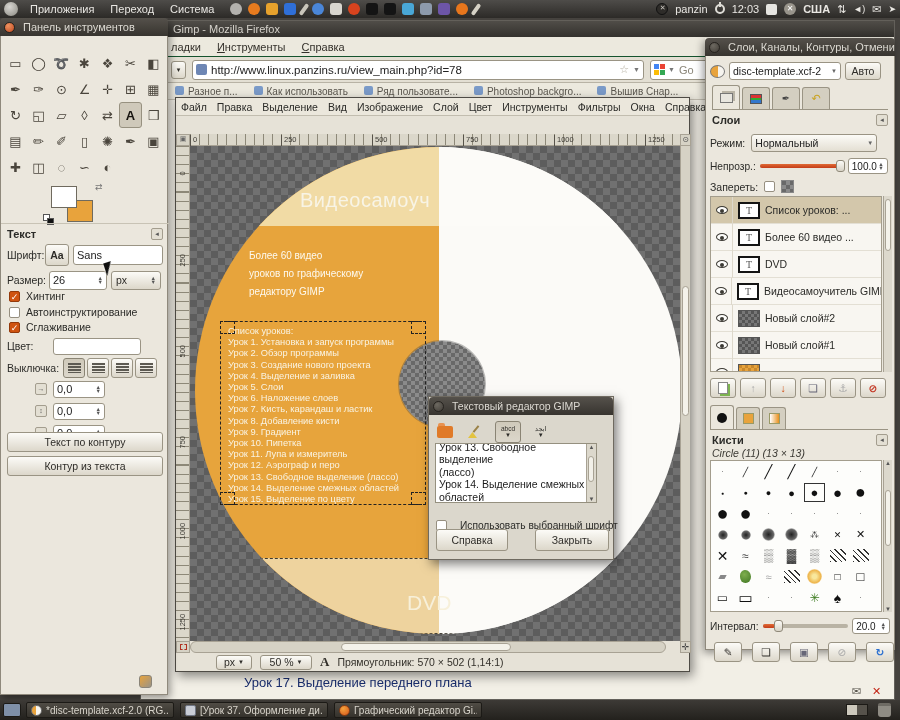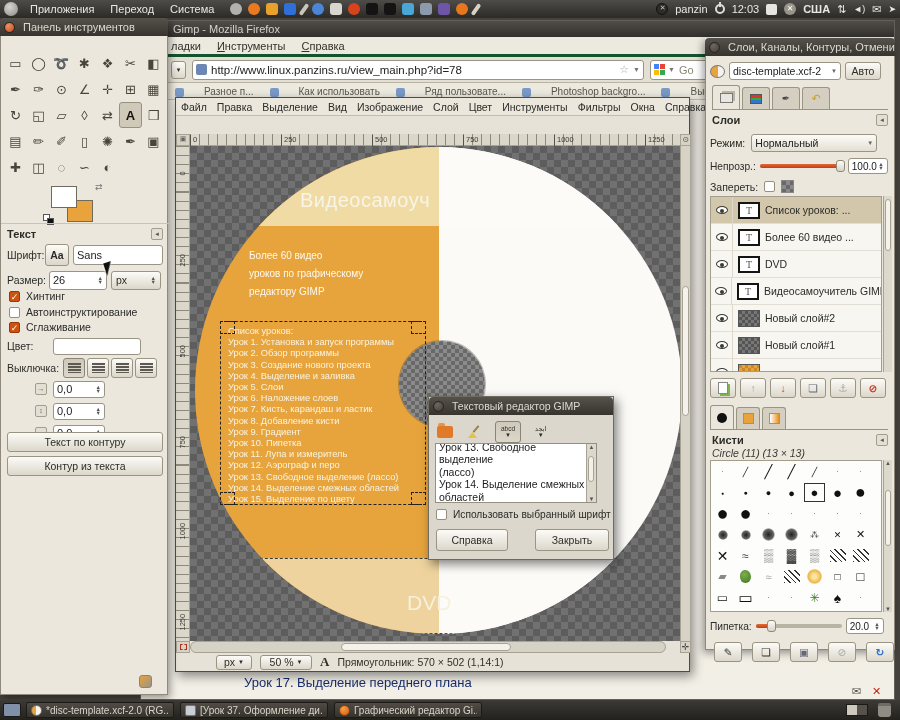--- a/index.html
+++ b/index.html
@@ -53,24 +53,24 @@
 .fg-sw{position:absolute;left:0;top:0;width:26px;height:22px;background:#fff;border:1px solid #6f6a5e;z-index:2}
 .bg-sw{position:absolute;left:16px;top:14px;width:26px;height:22px;background:#e8a33c;border:1px solid #6f6a5e}
 .optrow{position:absolute;left:0;width:168px;height:20px;display:flex;align-items:center;font-size:10.5px}
 .optlabel{margin-left:6px;white-space:nowrap}
 .chkrow{position:absolute;left:8px;display:flex;align-items:center;gap:6px;font-size:10.5px;height:14px}
 .jbtn{width:22px;height:20px;margin-right:2px}
 .jbars{width:13px;height:10px;background:repeating-linear-gradient(#5d5a52 0 1.5px,transparent 1.5px 3px)}
 
 #ff{position:absolute;left:140px;top:20px;width:755px;height:680px;z-index:10;background:#f2efe6;border:1px solid #63605a}
 #ff-title{height:16px;background:linear-gradient(#504d48,#33312d);color:#d5d2cb;font-size:11px;line-height:16px;padding-left:32px}
-#ff-menubar{height:20px;background:#ece9de;border-bottom:3px solid #14532d;display:flex;align-items:center;font-size:11px;padding-left:30px;gap:16px;color:#33302a}
+#ff-menubar{height:20px;background:#ece9de;border-bottom:1px solid #14532d;display:flex;align-items:center;font-size:11px;padding-left:30px;gap:16px;color:#33302a}
 #ff-urlrow{height:26px;background:#e3dfd3;border-bottom:1px solid #b8b3a5;display:flex;align-items:center;gap:6px;padding-left:30px}
 #ff-bm{height:17px;background:#ece9de;border-bottom:1px solid #c4bfb2;display:flex;align-items:center;gap:16px;font-size:10px;color:#5a564e;padding-left:34px}
-.bm-item{display:flex;align-items:flex-end;gap:20px;white-space:nowrap}
+.bm-item{display:flex;align-items:flex-start;gap:4px;white-space:nowrap}
 .bm-ic{width:9px;height:9px;background:#7a9ac8;border-radius:2px;flex:0 0 auto}
 .gquad{display:grid;grid-template-columns:5px 5px;grid-auto-rows:5px;gap:1px;margin-right:3px}
 .gquad span{display:block}
 
 #gw{position:absolute;left:175px;top:97px;width:515px;height:575px;z-index:20;background:#e6e2d7;
  border:1px solid #4e4b45;box-shadow:3px 4px 10px rgba(0,0,0,.45)}
 #gw-menubar{height:18px;display:flex;align-items:center;font-size:10.5px;background:#ebe7dc;border-bottom:1px solid #c2bdaf}
 #gw-menubar div{padding:0 5px;white-space:nowrap}
 #hruler{position:absolute;left:14px;top:36px;width:490px;height:12px;background:#dbd7ca;border-bottom:1px solid #a8a294;
  background-image:repeating-linear-gradient(90deg,#8d8878 0 1px,transparent 1px 9.1px);font-size:7.5px;color:#3c3a34}
@@ -502,21 +502,21 @@
         <span style="font-size:6px">▼</span>
     </div>
   </div>
   <div id="ed-lines">
       <div style="margin-top: -4px;">Урок 13. Свободное выделение</div>
       <div>(лассо)</div>
       <div>Урок 14. Выделение смежных</div>
       <div>областей</div>
     </div>
   <div id="ed-scroll">▲<div style="position:absolute;left:1px;top:12px;width:6px;height:26px;background:#f2f0e8;border:1px solid #a8a294;border-radius:3px"></div><div style="position:absolute;left:0;bottom:0;width:100%">▼</div></div>
-  <div class="abs" style="left:7px;top:112px;display:flex;align-items:center;gap:6px">
+  <div class="abs" style="left:7px;top:123px;display:flex;align-items:center;gap:13px">
     <span class="chk"></span>
     <span style="font-size:10.2px;white-space:nowrap">Использовать выбранный шрифт</span>
   </div>
   <div class="gbtn" style="position:absolute;left:7px;top:132px;width:72px;height:22px">Справка</div>
   <div class="gbtn" style="position:absolute;left:106px;top:132px;width:74px;height:22px">Закрыть</div>
 </div>
 
 <div id="dock">
   <div class="titlebar">
     <span class="wbtn"></span>
@@ -798,21 +798,21 @@
         </div>
         <div class="bcell">
           <span style="font-size: 14px; color: rgb(17, 17, 17);">♠</span>
         </div>
         <div class="bcell">
           <span style="font-size: 8px; color: rgb(119, 119, 119);">·</span>
         </div>
       </div>
     <div class="dscroll" style="left:177px;top:404px;width:9px;height:152px">▲<div class="dthumb" style="top:30px;height:56px"></div><div style="position:absolute;bottom:0;width:100%">▼</div></div>
     <div class="abs" style="left:4px;top:562px;display:flex;align-items:center;gap:4px;width:180px">
-      <span style="font-size:10.2px">Пипетка:</span>
+      <span style="font-size:10.2px">Интервал:</span>
       <div class="slider" style="width:86px">
         <div class="sl-fill" style="width:15%"></div>
         <div class="sl-handle" style="left:11px"></div>
       </div>
       <div class="entry" style="width:38px;height:16px;font-size:10px">
         <span>20.0</span>
         <span class="spincol">
             <span>▲</span>
             <span>▼</span>
           </span>

